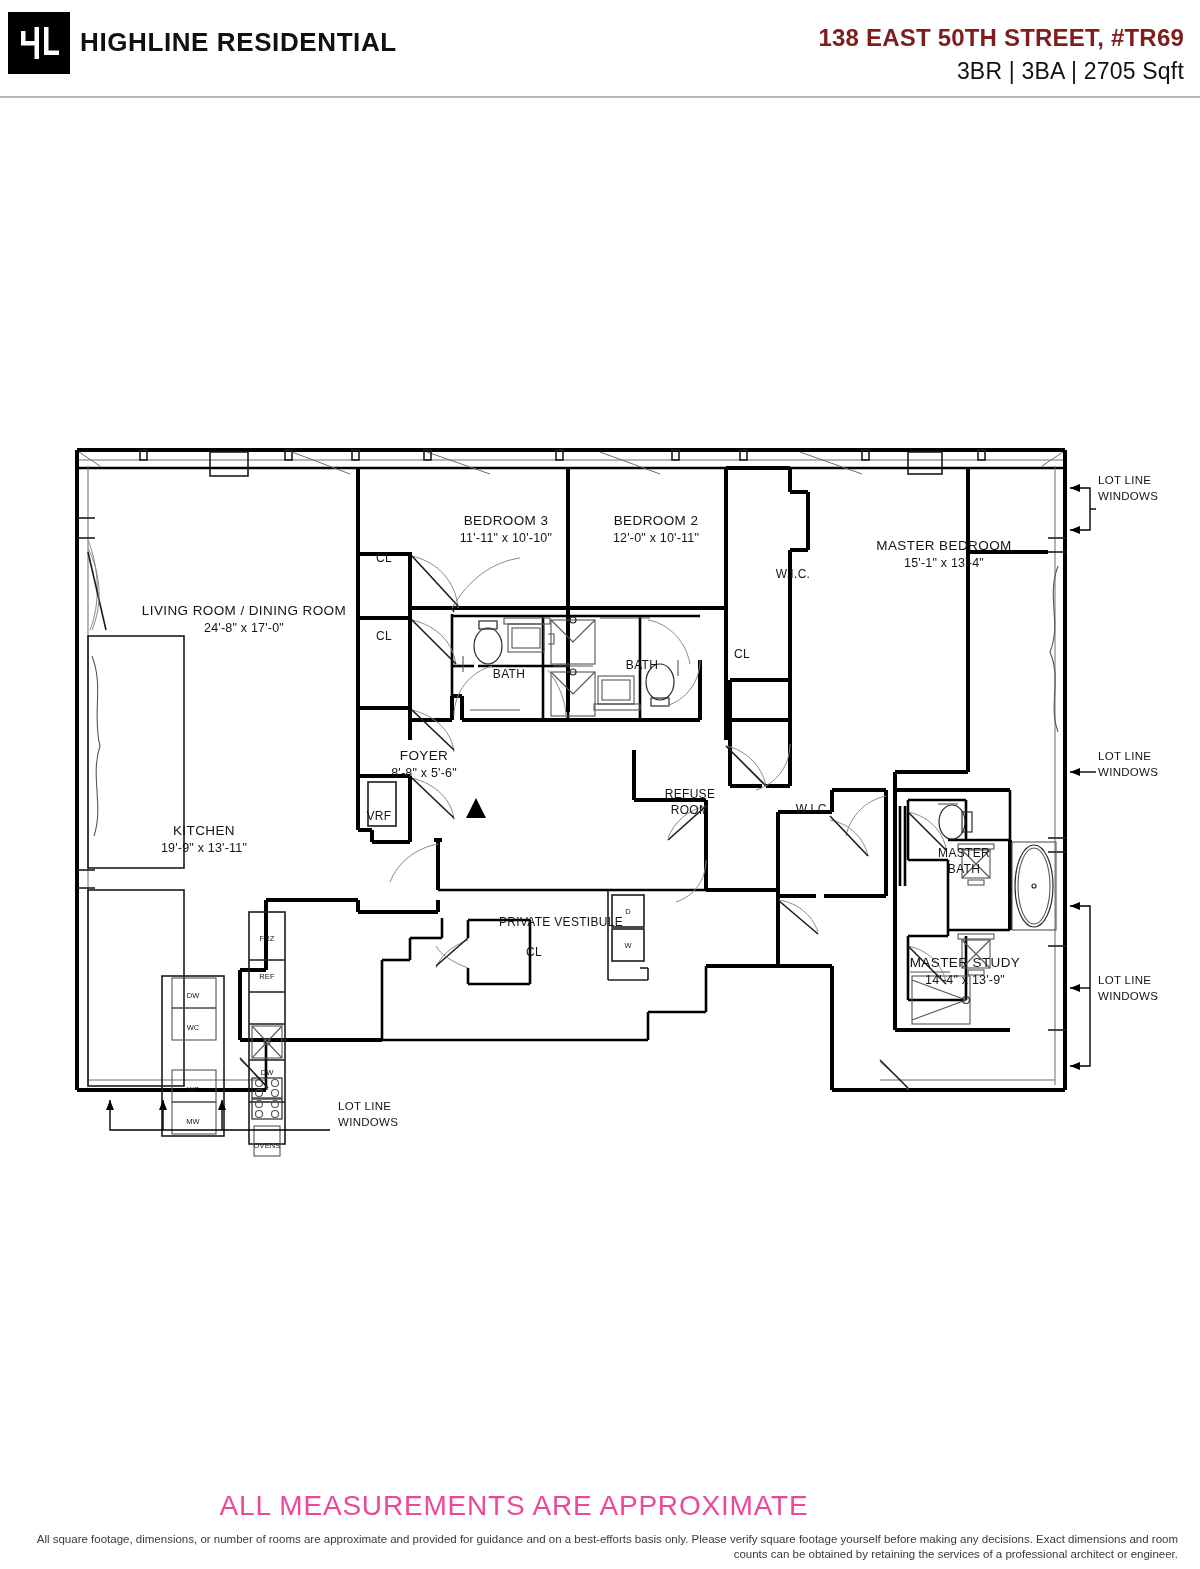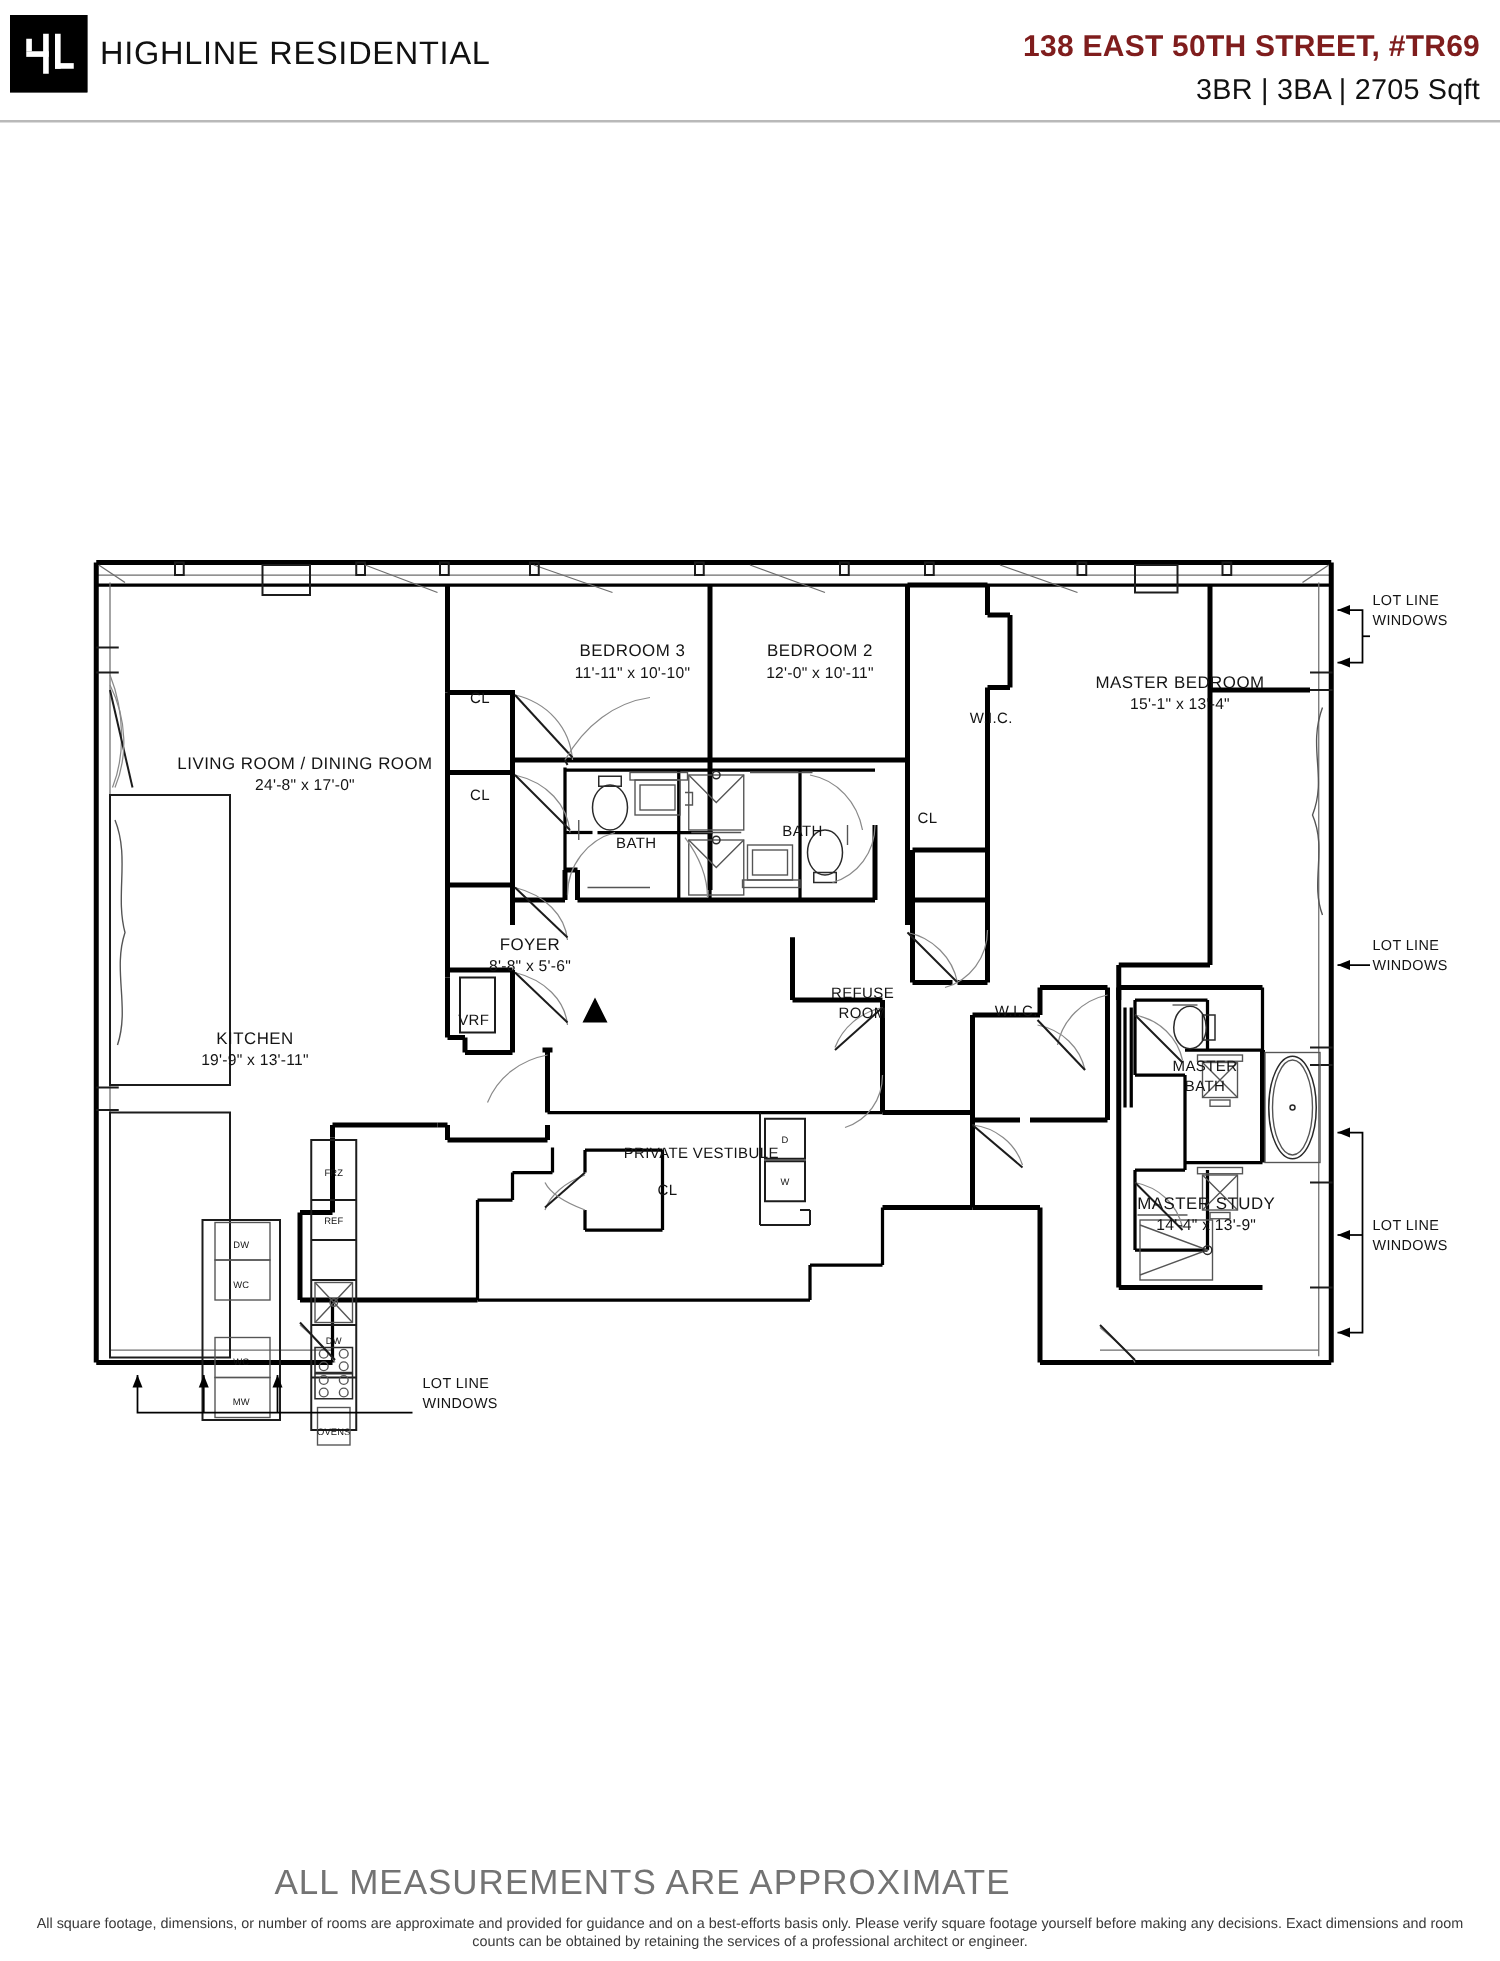--- a/index.html
+++ b/index.html
@@ -17,21 +17,21 @@
   #header {
     position:absolute; left:0; top:0; width:1200px; height:92px;
   }
   #logo-mark {
     position:absolute; left:8px; top:12px; width:62px; height:62px;
     background:#000000;
   }
   #logo-mark svg { display:block; }
   #brand-name {
     position:absolute; left:80px; top:27px;
-    font-size:26px; font-weight:400; letter-spacing:0.6px;
+    font-size:26px; font-weight:700; letter-spacing:0.6px;
     color:#111111; white-space:nowrap;text-align:right;
   }
   #addr-line {
     position:absolute; right:16px; top:24px;
     font-size:24px; font-weight:700; letter-spacing:0.2px;
     color:#7f1d1d; text-align:right; white-space:nowrap;
   }
   #specs-line {
     position:absolute; right:16px; top:58px;
     font-size:23px; font-weight:400; letter-spacing:0.2px;
@@ -45,25 +45,25 @@
   
   #plan-wrap {
     position:absolute; left:0; top:100px; width:1200px; height:1340px;
   }
   #plan-svg { display:block; }
 
   
   #footer-head {
     position:absolute; left:0; top:1490px; width:1028px;
     text-align:center; font-size:28px; font-weight:400; letter-spacing:0.8px;
-    color:#737373;
+    color:#ec4899;
   }
   #footer-disc {
     position:absolute; left:22px; top:1532px; width:1156px;
-    text-align:center; font-size:11.5px; line-height:15px;
+    text-align:right; font-size:11.5px; line-height:15px;
     color:#3a3a3a;
   }
 </style>
 </head>
 <body>
 
 <div id="header">
 
   <div id="logo-mark">
     <svg width="62" height="62" viewBox="0 0 62 62" aria-hidden="true">

